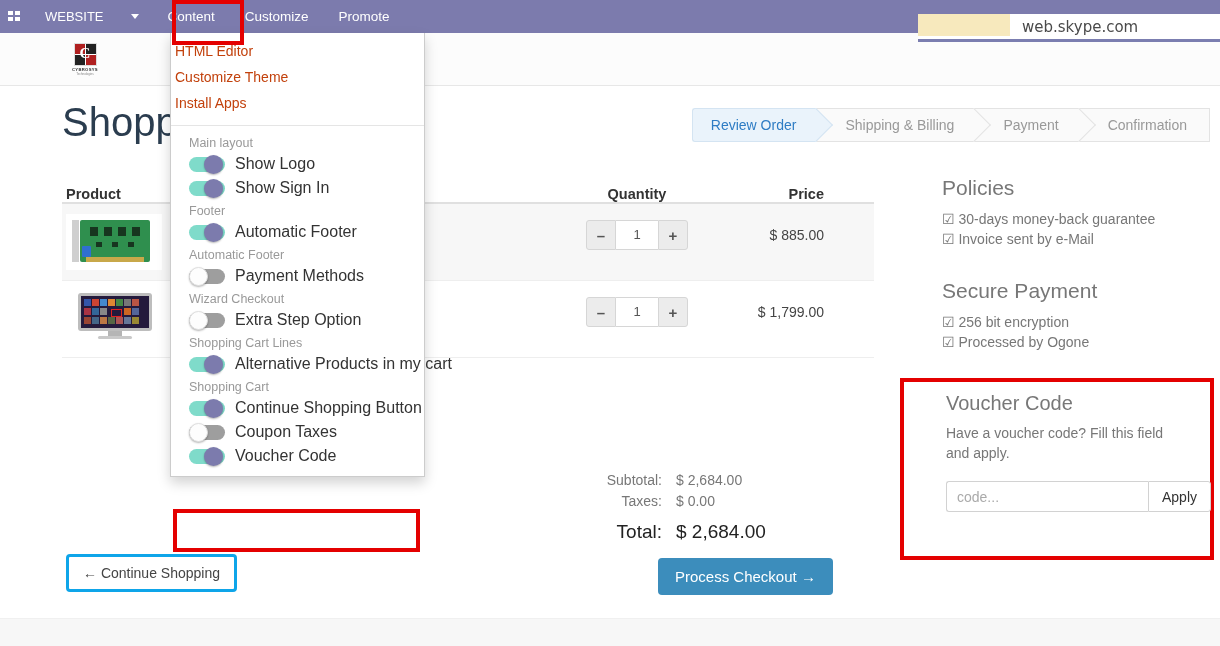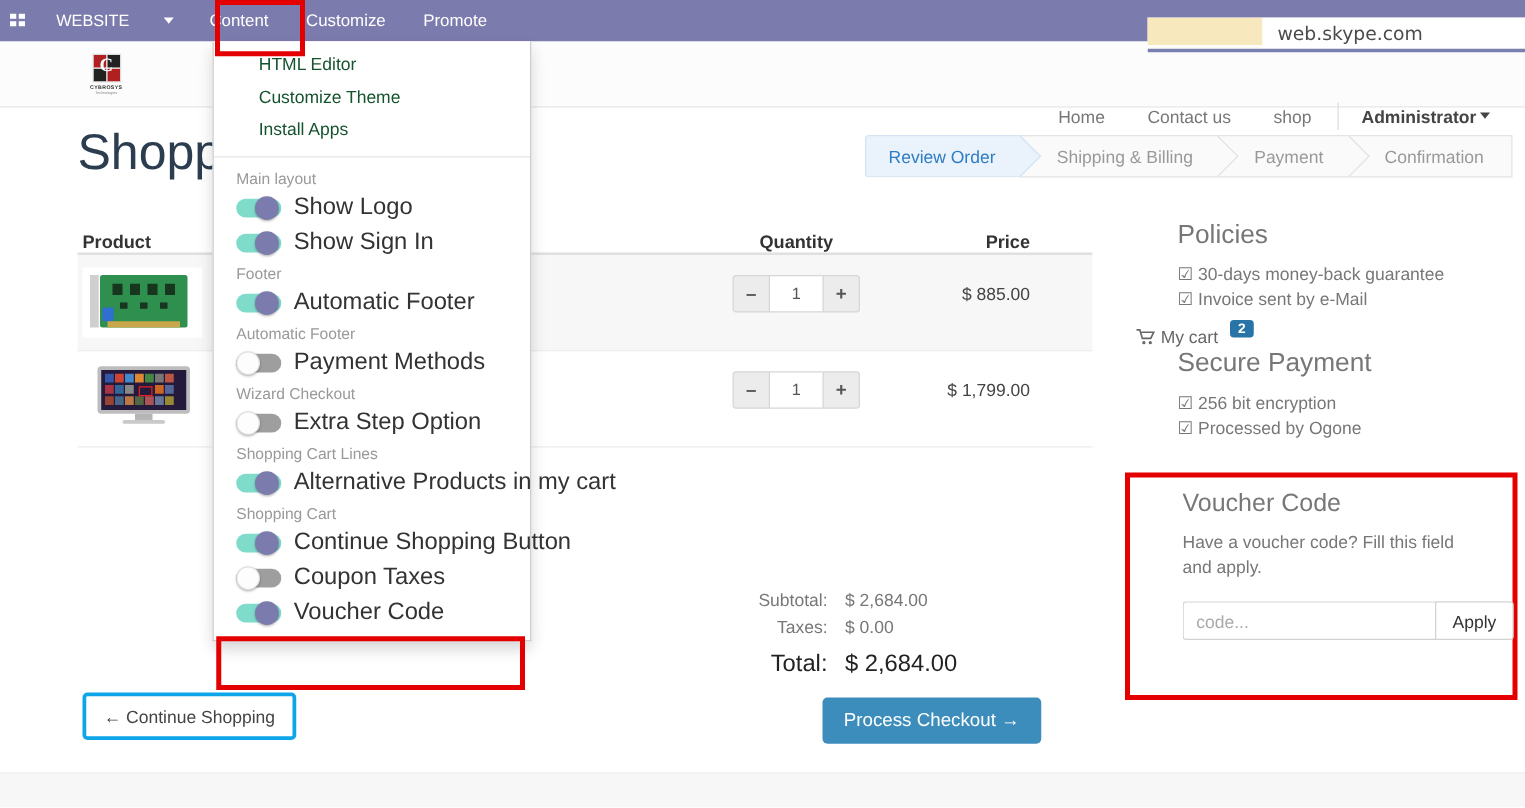--- a/index.html
+++ b/index.html
@@ -67,21 +67,21 @@
   }
 
   
   .dropdown {
     position:absolute; left:170px; top:33px; width:255px;
     background:#fff; border:1px solid #ccc; border-top:none;
     box-shadow: 0 6px 12px rgba(0,0,0,.175);
     z-index: 50; padding: 5px 0 8px 0;
   }
   .dd-link {
-    display:block; padding: 5px 36px; font-size:14px; color:#14532d; cursor:pointer;
+    display:block; padding: 5px 4px; font-size:14px; color:#c2410c; cursor:pointer;
     white-space:nowrap;
   }
   .dd-divider { height:1px; background:#e5e5e5; margin: 9px 0 6px 0; }
   .dd-head {
     font-size:12.5px; color:#999; padding: 4px 20px 2px 18px;
   }
   .dd-toggle {
     display:flex; align-items:center; padding: 3px 20px 3px 18px; cursor:pointer;
   }
   .switch {
@@ -91,21 +91,21 @@
     position:absolute; left:0; top:1px; width:36px; height:15px; border-radius:8px;
   }
   .switch .knob {
     position:absolute; top:-1px; width:19px; height:19px; border-radius:50%;
     box-shadow: 0 1px 2px rgba(0,0,0,.3);
   }
   .switch.on .track { background:#7fdbca; }
   .switch.on .knob { left:15px; background:#7c7bad; }
   .switch.off .track { background:#9e9e9e; }
   .switch.off .knob { left:0px; background:#fdfdfd; border:1px solid #e0e0e0; }
-  .dd-toggle .lbl { font-size:19px; color:#333; white-space:nowrap; }
+  .dd-toggle .lbl { font-size:16px; color:#333; white-space:nowrap; }
 
   .redbox-voucher-item {
     position:absolute; left:173px; top:509px; width:247px; height:43px;
     border:4px solid #e40000; z-index:56; pointer-events:none;
   }
 
   
   .siteheader {
     position:absolute; top:33px; left:0; width:1220px; height:53px;
     background:#fcfcfc; border-bottom:1px solid #e7e7e7; z-index:10;
@@ -300,41 +300,20 @@
         <span class="q q1"></span>
           <span class="q q2"></span>
         <span class="q q3"></span>
           <span class="q q4"></span>
         <span class="c">C</span>
       </div>
       <div class="name">CYBROSYS</div>
       <div class="sub">Technologies</div>
     </div>
 
-    <div class="sitenav">
-      <a>Home</a>
-      <a>Contact us</a>
-      <a>shop</a>
-      <a class="cart">
-        <span class="cart-icon">
-          <svg width="15" height="13" viewBox="0 0 16 14">
-              <path d="M0 1h3l2.2 7.3h7.2L15 3H4.4" fill="none" stroke="#666" stroke-width="1.4"></path>
-              <circle cx="6.5" cy="12" r="1.4" fill="#666"></circle>
-              <circle cx="12" cy="12" r="1.4" fill="#666"></circle>
-            </svg>
-        </span>
-        <span>My cart</span>
-        <span class="badge">2</span>
-      </a>
-      <span class="sep"></span>
-      <span class="admin">
-        <span>Administrator</span>
-        <i class="caret-d"></i>
-      </span>
-    </div>
   </div>
 
   <h1 class="pagetitle">Shopp</h1>
 
   <div class="wizard">
     <div class="step active">
       <span>Review Order</span>
       <span class="arw"></span>
     </div>
     <div class="step">

